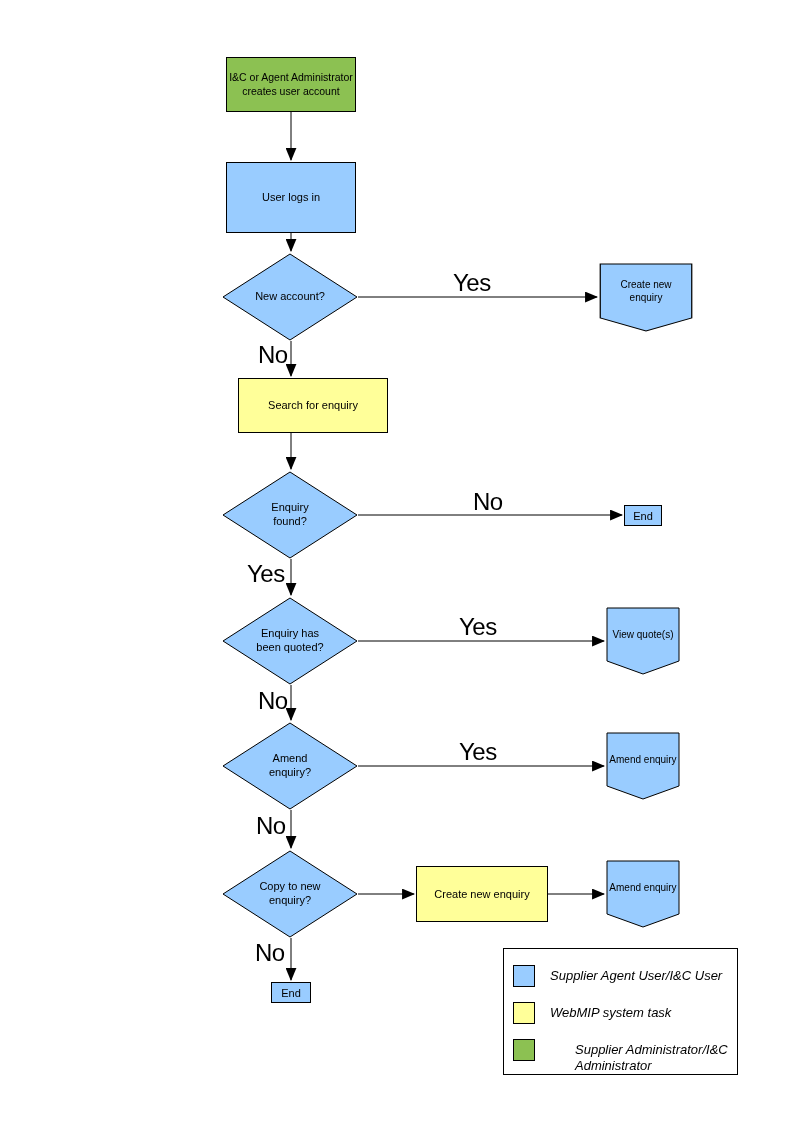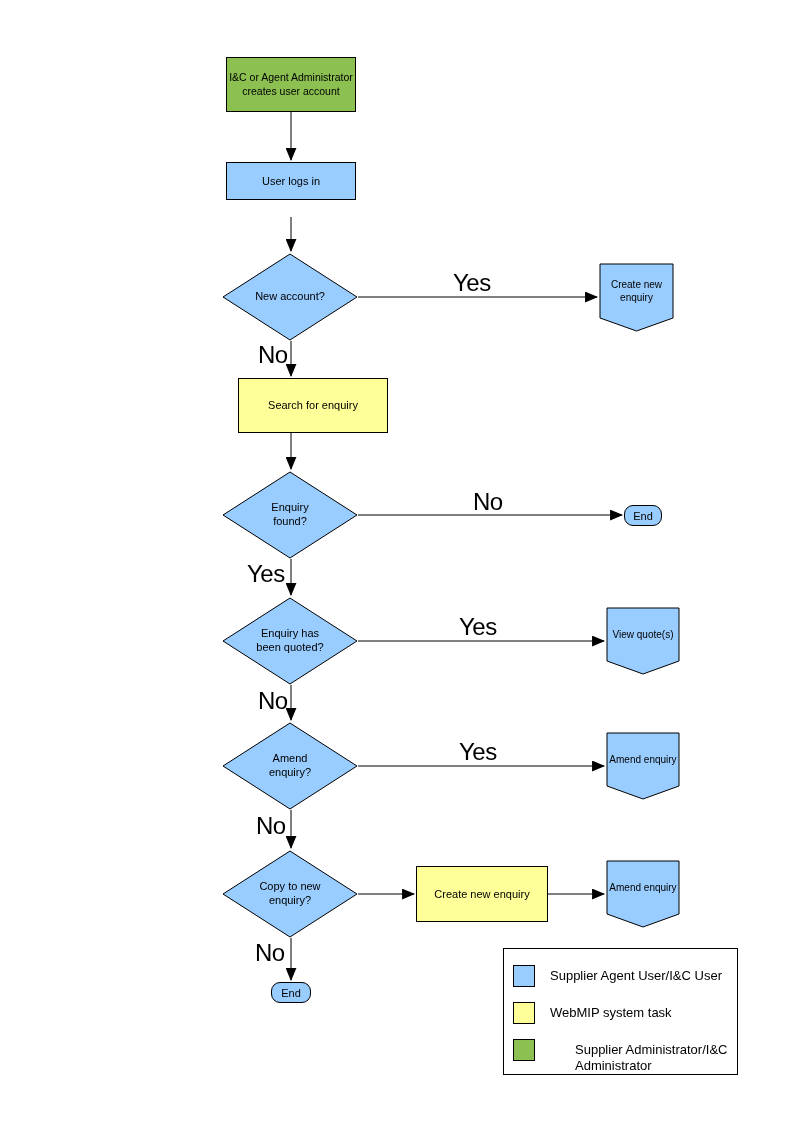--- a/index.html
+++ b/index.html
@@ -15,28 +15,28 @@
   }
   .box.small-text { font-size:10.5px; }
   .shape { position:absolute; }
   .shape > svg { position:absolute; left:0; top:0; width:100%; height:100%; }
   .shape .lbl {
     position:absolute; inset:0; display:flex; align-items:center; justify-content:center;
     text-align:center; font-size:11px; line-height:1.25; white-space:pre-line;
   }
   .pent .lbl { font-size:10px; }
   .endcap {
-    position:absolute; border:1px solid #000; border-radius:9px; box-sizing:border-box;
+    position:absolute; border:1px solid #000; border-radius:0; box-sizing:border-box;
     display:flex; align-items:center; justify-content:center; font-size:11px;
   }
   .elabel { position:absolute; font-size:24px; line-height:1; letter-spacing:-0.5px; }
   .legend { position:absolute; border:1px solid #000; box-sizing:border-box; background:#fff; }
   .legend-row { position:absolute; left:9px; display:flex; align-items:flex-start; gap:15px; }
   .swatch { width:22px; height:22px; border:1px solid #000; box-sizing:border-box; flex:none; }
-  .legend-label { font-size:13px; line-height:1.25; white-space:pre-line; padding-top:3px; }
+  .legend-label { font-size:13px; line-height:1.25; white-space:pre-line; padding-top:3px;font-style:italic; }
 </style>
 </head>
 <body>
 
 <div id="canvas">
 
   <svg id="connectors" viewBox="0 0 794 1123">
     <defs>
       <marker id="ah" viewBox="0 0 12 10" refX="11" refY="5" markerWidth="13" markerHeight="11" orient="auto" markerUnits="userSpaceOnUse">
         <path d="M0,0 L12,5 L0,10 z" fill="#000"></path>
@@ -56,21 +56,21 @@
     <line x1="358" y1="894" x2="414" y2="894" stroke="#000" stroke-width="1" marker-end="url(#ah)"></line>
     <line x1="548" y1="894" x2="604" y2="894" stroke="#000" stroke-width="1" marker-end="url(#ah)"></line>
     <line x1="291" y1="938" x2="291" y2="980" stroke="#000" stroke-width="1" marker-end="url(#ah)"></line>
   </svg>
 
   <div class="box small-text" style="left: 226px; top: 57px; width: 130px; height: 55px; background: rgb(140, 193, 82);">
     <span>I&amp;C or Agent Administrator
 creates user account</span>
   </div>
 
-  <div class="box" style="left: 226px; top: 162px; width: 130px; height: 38px; background: rgb(153, 204, 255);">
+  <div class="box" style="left: 226px; top: 162px; width: 130px; height: 71px; background: rgb(153, 204, 255);">
     <span>User logs in</span>
   </div>
 
   <div class="shape" style="left:222px; top:253px; width:136px; height:88px;">
     <svg viewBox="0 0 136 88" preserveAspectRatio="none">
       <polygon points="68,1 135,44 68,87 1,44" stroke="#000" stroke-width="1" fill="#99CCFF"></polygon>
     </svg>
     <div class="lbl">New account?</div>
   </div>
 
@@ -99,21 +99,21 @@
   </div>
 
   <div class="shape" style="left:222px; top:850px; width:136px; height:88px;">
     <svg viewBox="0 0 136 88" preserveAspectRatio="none">
       <polygon points="68,1 135,44 68,87 1,44" stroke="#000" stroke-width="1" fill="#99CCFF"></polygon>
     </svg>
     <div class="lbl">Copy to new
 enquiry?</div>
   </div>
 
-  <div class="shape pent" style="left:599px; top:263px; width:75px; height:69px;">
+  <div class="shape pent" style="left:599px; top:263px; width:94px; height:69px;">
     <svg viewBox="0 0 75 69" preserveAspectRatio="none">
       <polygon points="1,1 74,1 74,55 37.5,68 1,55" stroke="#000" stroke-width="1" fill="#99CCFF"></polygon>
     </svg>
     <div class="lbl" style="padding-bottom:12px;">Create new
 enquiry</div>
   </div>
 
   <div class="shape pent" style="left:606px; top:607px; width:74px; height:68px;">
     <svg viewBox="0 0 74 68" preserveAspectRatio="none">
       <polygon points="1,1 73,1 73,54 37,67 1,54" stroke="#000" stroke-width="1" fill="#99CCFF"></polygon>

